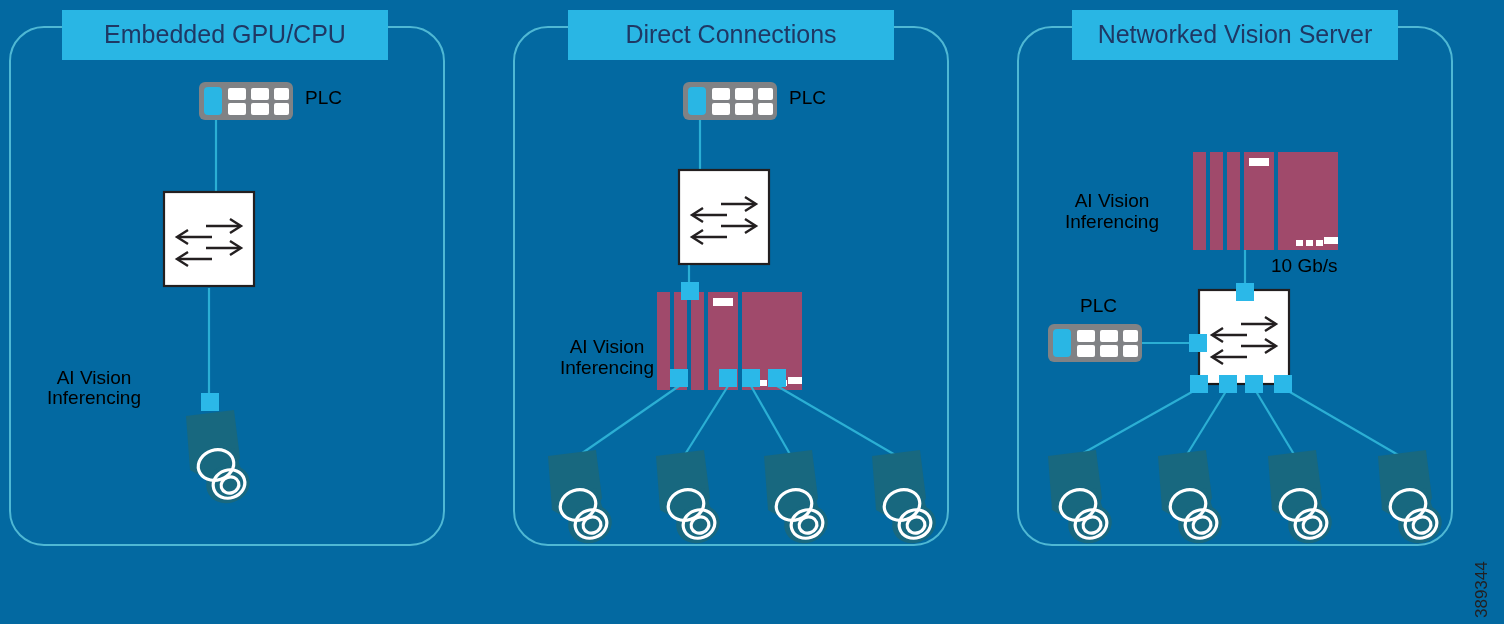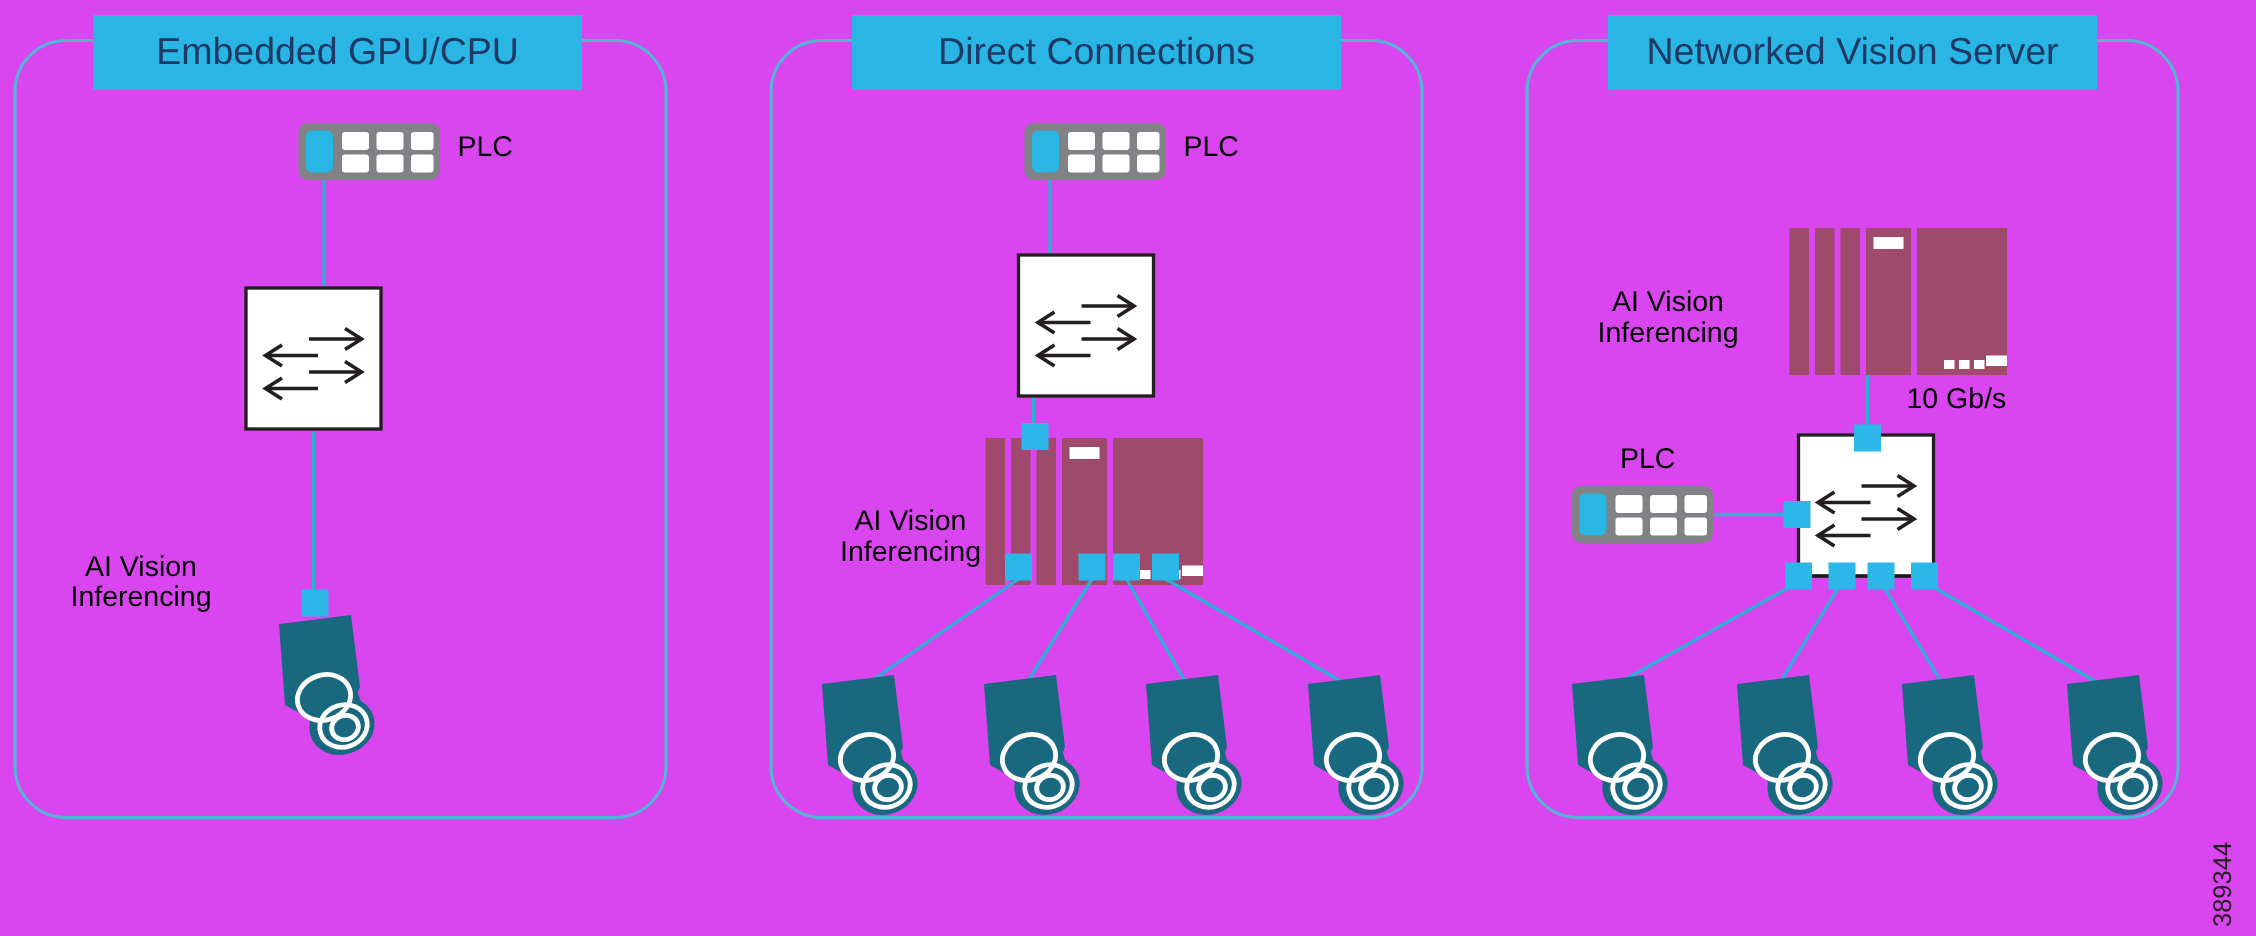--- a/index.html
+++ b/index.html
@@ -7,21 +7,21 @@
     padding: 0;
     background: #ffffff;
   }
   body {
     font-family: "Liberation Sans", sans-serif;
   }
   #diagram-root {
     position: relative;
     width: 1504px;
     height: 624px;
-    background: #d946ef;
+    background: #0369a1;
     overflow: hidden;
   }
   svg.canvas {
     position: absolute;
     left: 0;
     top: 0;
     width: 1504px;
     height: 624px;
     display: block;
   }

